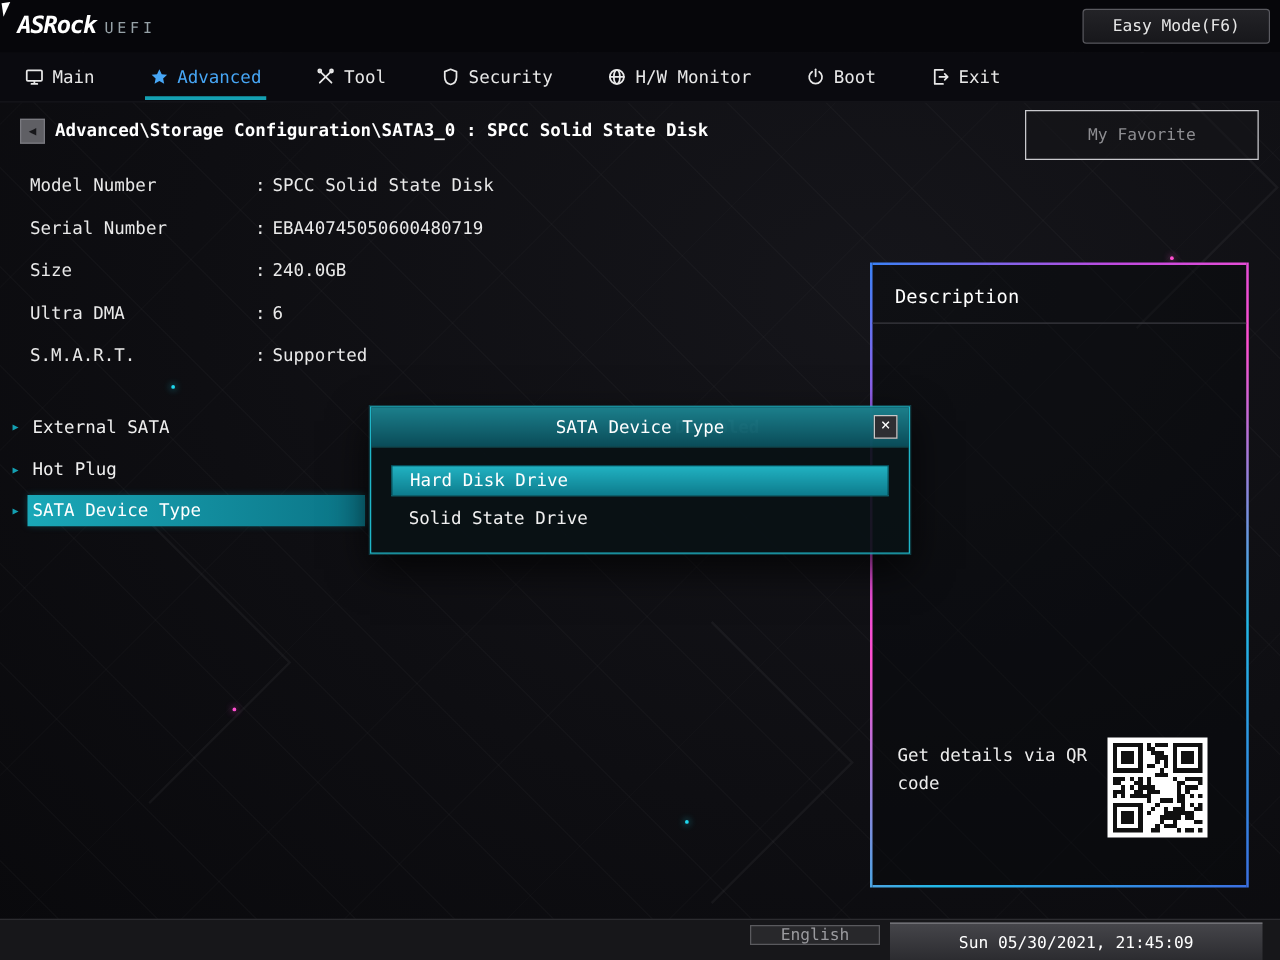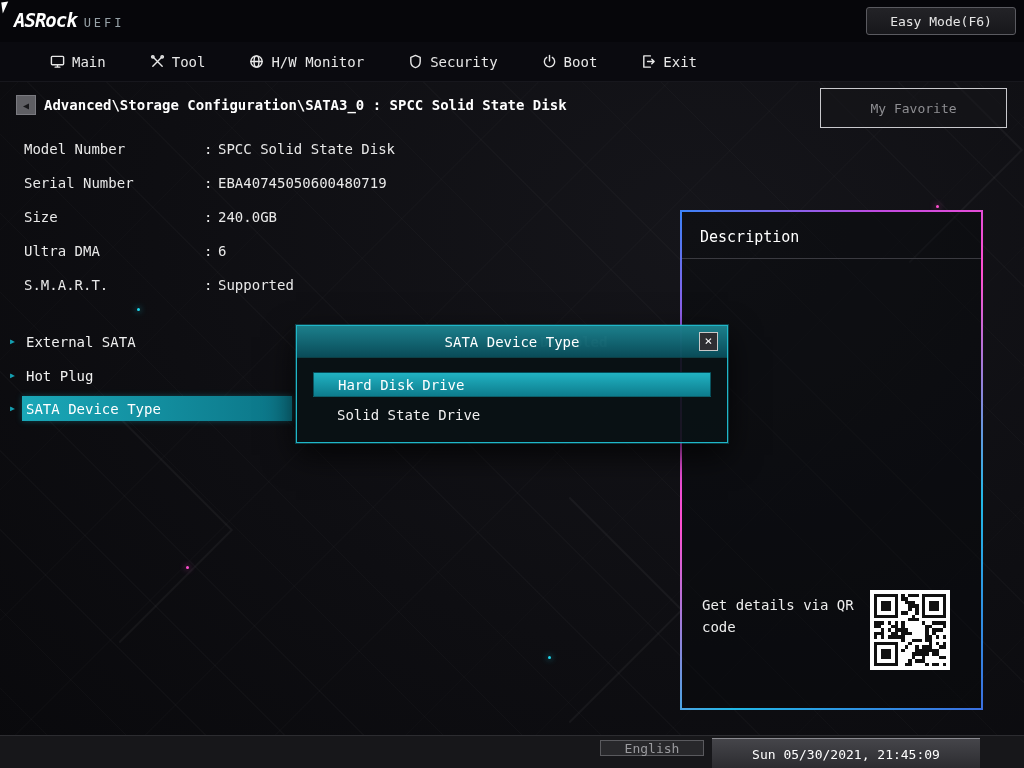--- a/index.html
+++ b/index.html
@@ -20,21 +20,21 @@
     transform:rotate(-8deg)}
   .logo{position:absolute;left:14px;top:9px;display:flex;align-items:baseline;gap:7px}
   .logo .brand{font-style:italic;font-weight:bold;font-size:19px;color:#fff;letter-spacing:-1px}
   .logo .suffix{font-size:12px;color:#97a2a8;letter-spacing:3px}
   .easy-mode{position:absolute;right:8px;top:7px;width:150px;height:28px;
     background:linear-gradient(180deg,#232327,#17171b);border:1px solid #5a5a60;border-radius:3px;
     color:#e6e6e6;font-size:13px;display:flex;align-items:center;justify-content:center;cursor:pointer}
 
   
   .navbar{position:absolute;left:0;top:42px;width:1024px;height:40px;background:#0a0a0f;
-    border-bottom:1px solid #17171d;display:flex;align-items:center;padding-left:50px;gap:44px}
+    border-bottom:1px solid #17171d;display:flex;align-items:center;padding-left:20px;gap:44px}
   .tab{position:relative;display:flex;align-items:center;gap:7px;height:40px;color:#e8e8e8;
     font-size:14px;cursor:pointer;white-space:nowrap}
   .tab svg{width:15px;height:15px;stroke:currentColor;fill:none;stroke-width:1.5;stroke-linecap:round;stroke-linejoin:round}
   .tab.active{color:var(--accent-blue,#47a6f5)}
   .tab.active .underline{position:absolute;left:-4px;right:-4px;bottom:2px;height:3px;
     background:var(--accent-teal,#14a0b2)}
 
   
   .back-btn{position:absolute;left:16px;top:95px;width:20px;height:20px;background:#5f5f64;
     color:#17171a;font-size:10px;display:flex;align-items:center;justify-content:center;
@@ -64,40 +64,40 @@
   .dialog{position:absolute;left:296px;top:325px;width:432px;height:118px;z-index:20;
     border:1px solid #1fb6c8;background:rgba(9,17,21,.92);
     box-shadow:0 0 0 1px rgba(31,182,200,.3), 0 12px 30px rgba(0,0,0,.75)}
   .dialog-header{position:relative;height:32px;
     background:linear-gradient(180deg,rgba(33,158,173,.78),rgba(10,96,112,.74));
     border-bottom:1px solid rgba(0,0,0,.5);display:flex;align-items:center;justify-content:center}
   .dialog-title{font-size:14px;color:#fff}
   .dialog-close{position:absolute;right:9px;top:6px;width:19px;height:19px;background:#2e2e32;
     border:1px solid #c8c8c8;color:#fff;font-size:13px;line-height:16px;text-align:center;cursor:pointer}
   .dialog-body{padding:14px 16px 0 16px}
-  .option{height:25px;display:flex;align-items:center;padding-left:24px;font-size:14px;color:#f0f0f0;
+  .option{height:25px;display:flex;align-items:center;padding-left:14px;font-size:14px;color:#f0f0f0;
     cursor:pointer;margin-bottom:5px}
   .option.selected{background:linear-gradient(180deg,#21b2c2,#0d7c8d);border:1px solid rgba(0,40,48,.6);color:#fff}
 
   
-  .desc{position:absolute;left:680px;top:210px;width:303px;height:500px;
+  .desc{position:absolute;left:696px;top:210px;width:303px;height:500px;
     border:2px solid;border-image:linear-gradient(140deg,#3b82f6 0%,#c04ae0 22%,#ff4fd0 42%,#22b8e6 72%,#3b6fe0 100%) 1;
     background:rgba(5,8,11,.38)}
   .desc-title{margin:16px 18px 0 18px;font-size:15px;color:#fff}
   .desc-sep{margin:12px 0 0 0;height:1px;background:#3a3a40}
   .desc-body{margin:14px 18px 0 18px;font-size:14px;line-height:22px;color:#eee}
   .qr-caption{position:absolute;left:20px;top:382px;width:165px;font-size:14px;line-height:22px;color:#eee}
   .qr{position:absolute;right:31px;top:378px;width:80px;height:80px;background:#fff;padding:4px}
   .qr svg{width:72px;height:72px;display:block;fill:#101010;shape-rendering:crispEdges}
 
   
   .footer{position:absolute;left:0;top:735px;width:1024px;height:33px;background:#17171a;border-top:1px solid #2c2c30}
   .lang-btn{position:absolute;left:600px;top:4px;width:104px;height:16px;background:#28282b;
     border:1px solid #5a5a5e;color:#9a9a9e;font-size:13px;display:flex;align-items:center;justify-content:center;cursor:pointer}
-  .clock{position:absolute;left:712px;top:2px;width:268px;height:31px;
+  .clock{position:absolute;left:712px;top:2px;width:298px;height:31px;
     background:linear-gradient(180deg,#45454a,#2b2b2f);border-top:1px solid #8a8a90;
     color:#fff;font-size:13px;display:flex;align-items:center;justify-content:center}
 
   
   .dot{position:absolute;width:3px;height:3px;border-radius:50%}
   .dot.cyan{background:#1fd8ee;box-shadow:0 0 6px #1fd8ee}
   .dot.pink{background:#ff4fd0;box-shadow:0 0 6px #ff4fd0}
   .chevron{position:absolute;width:160px;height:160px;transform:rotate(-45deg);
     border-right:2px solid rgba(255,255,255,.045);border-bottom:2px solid rgba(255,255,255,.045)}
 </style>
@@ -124,41 +124,48 @@
   </div>
 
   <div class="navbar">
     <div class="tab">
       <svg viewBox="0 0 16 16">
           <rect x="1.5" y="2.5" width="13" height="9" rx="1"></rect>
           <path d="M5.5 14h5M8 11.5V14"></path>
         </svg>
       <span>Main</span>
     </div>
+    <div class="tab active">
+      <svg viewBox="0 0 16 16">
+          <path d="M8 1.5l2 4.2 4.6.5-3.4 3.1.9 4.5L8 11.5l-4.1 2.3.9-4.5L1.4 6.2l4.6-.5z" fill="currentColor" stroke="none"></path>
+        </svg>
+      <span>Advanced</span>
+      <span class="underline"></span>
+    </div>
     <div class="tab">
       <svg viewBox="0 0 16 16">
           <path d="M3 13L13 3M3 3l10 10"></path>
           <circle cx="3" cy="3" r="1.3"></circle>
           <circle cx="13" cy="3" r="1.3"></circle>
         </svg>
       <span>Tool</span>
     </div>
     <div class="tab">
       <svg viewBox="0 0 16 16">
+          <path d="M8 1.5l5 2v4.5c0 3.5-2.2 5.8-5 6.5-2.8-.7-5-3-5-6.5V3.5z"></path>
+        </svg>
+      <span>Security</span>
+    </div>
+    <div class="tab">
+      <svg viewBox="0 0 16 16">
           <circle cx="8" cy="8" r="6"></circle>
           <ellipse cx="8" cy="8" rx="2.6" ry="6"></ellipse>
           <path d="M2 8h12"></path>
         </svg>
       <span>H/W Monitor</span>
-    </div>
-    <div class="tab">
-      <svg viewBox="0 0 16 16">
-          <path d="M8 1.5l5 2v4.5c0 3.5-2.2 5.8-5 6.5-2.8-.7-5-3-5-6.5V3.5z"></path>
-        </svg>
-      <span>Security</span>
     </div>
     <div class="tab">
       <svg viewBox="0 0 16 16">
           <path d="M8 1.5v6"></path>
           <path d="M5 3.6a5.5 5.5 0 1 0 6 0"></path>
         </svg>
       <span>Boot</span>
     </div>
     <div class="tab">
       <svg viewBox="0 0 16 16">

